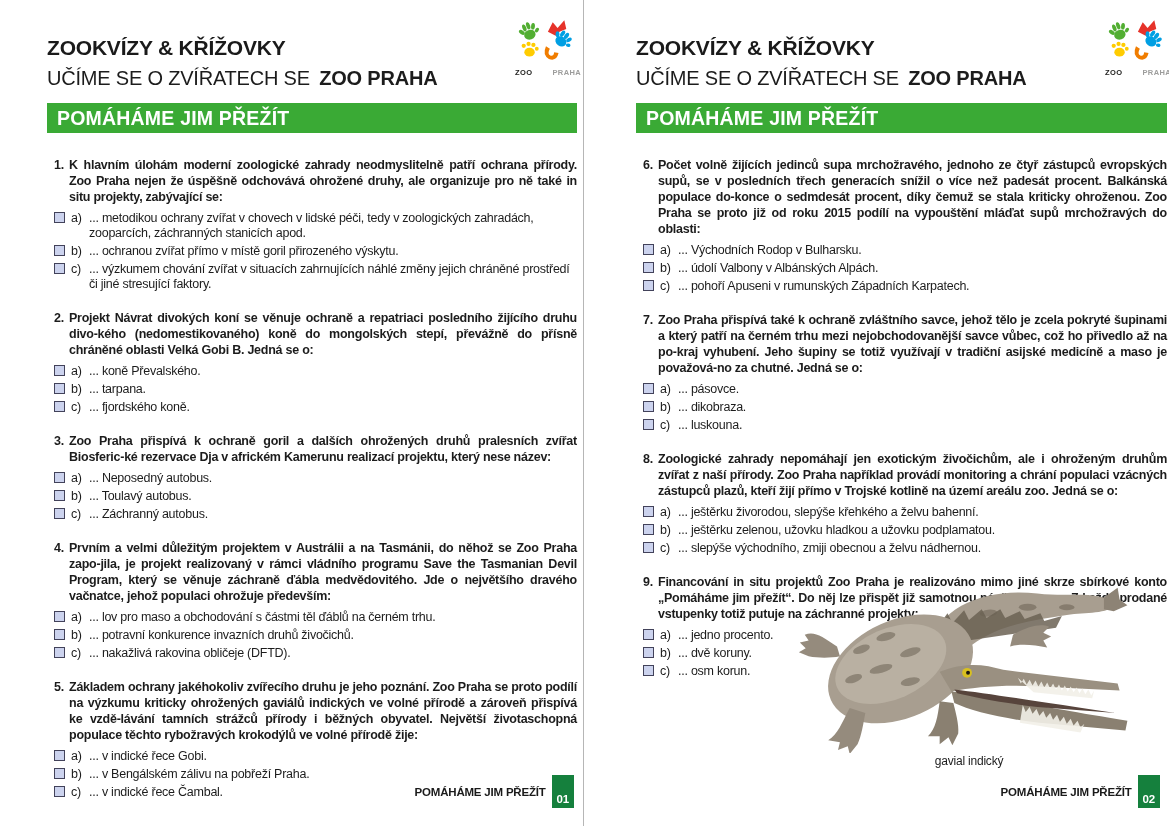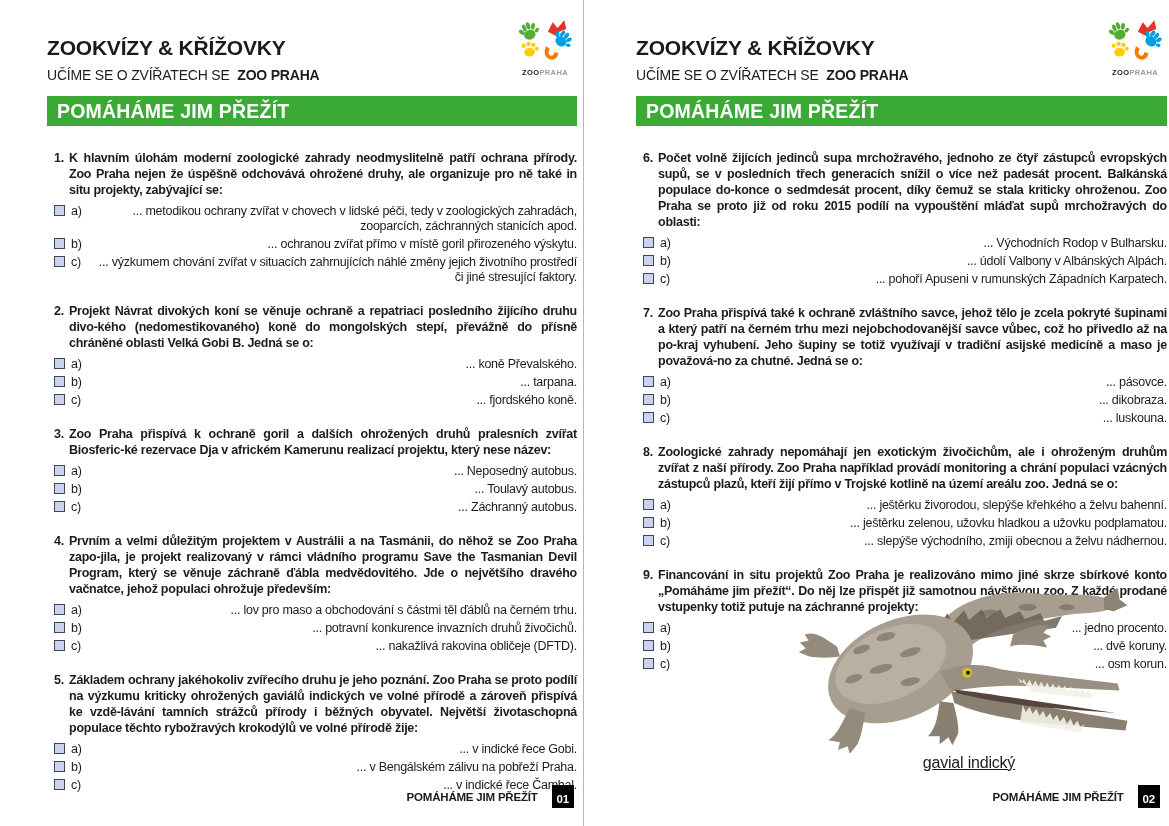--- a/index.html
+++ b/index.html
@@ -9,55 +9,55 @@
     font-family:"Liberation Sans", sans-serif; color:#1c1c1c;
   }
   .sheet { display:flex; width:1169px; height:826px; }
   .page { position:relative; height:826px; }
   .page-left  { width:584px; border-right:1px solid #b6b6b6; padding:36px 6px 0 47px; }
   .page-right { width:585px; padding:36px 2px 0 52px; }
 
   
   .hdr { position:relative; }
   .title { font-size:21px; font-weight:bold; letter-spacing:-0.2px; color:#1a1a1a; }
-  .subtitle { font-size:14px; margin-top:7px; letter-spacing:-0.2px; }
+  .subtitle { font-size:20px; margin-top:7px; letter-spacing:-0.2px; }
   .subtitle b { margin-left:4px; }
   .logo { position:absolute; top:-16px; right:2px; width:60px; text-align:center; }
   .logo-text { font-size:7.5px; font-weight:bold; letter-spacing:0.4px; margin-top:1px; }
   .logo-text .lz { color:#1d1d1b;text-align:right; }
-  .logo-text .lp { color:#9d9d9c; }
+  .logo-text .lp { color:#9d9d9c;padding-left:20px; }
   .banner {
     margin-top:13px; height:30px; line-height:30px; padding-left:10px;
     background:#3aaa35; color:#ffffff; font-weight:bold; font-size:19.5px;
     letter-spacing:0.2px;
   }
 
   
   main { margin-top:24px; }
   .question { margin-bottom:18px; }
   .q-head { display:flex; font-weight:bold; font-size:12.5px; line-height:16px; letter-spacing:-0.25px; }
   .q-num  { flex:0 0 17px; text-align:right; margin-right:5px; white-space:nowrap; }
   .q-text { flex:1; text-align:justify; }
   .options { margin-top:6px; }
   .opt { display:flex; align-items:flex-start; font-size:12.5px; line-height:15px; letter-spacing:-0.25px; margin-bottom:3px; }
   .cb { flex:0 0 11px; height:11px; background:#ccd3ee; border:1px solid #42425a; margin:1px 6px 0 7px; }
   .opt-label { flex:0 0 15px; }
-  .opt-text { flex:1; margin-left:3px;text-align:right; }
+  .opt-text { flex:1; margin-left:3px; }
 
   
   .pfoot {
     position:absolute; bottom:18px; right:9px; display:flex; align-items:center;
     font-size:11.5px; font-weight:bold; letter-spacing:-0.2px; color:#1a1a1a;
   }
-  .badge { margin-left:14px; background:#000000; color:#fff; padding:8px 5px 3px; font-weight:bold; }
+  .badge { margin-left:6px; background:#15803d; color:#fff; padding:18px 5px 3px; font-weight:bold; }
 
   
   .illus { position:absolute; right:20px; top:575px; width:360px; text-align:center; }
   .illus svg { width:352px; height:178px; display:block; margin:0 auto; }
-  .caption { font-size:16px; letter-spacing:-0.2px; margin-top:1px; color:#1c1c1c;text-decoration:underline; }
+  .caption { font-size:12px; letter-spacing:-0.2px; margin-top:1px; color:#1c1c1c; }
 </style>
 </head>
 <body>
 
 <div class="sheet">
 
   <div class="page page-left">
     <div class="hdr">
       <div class="title">ZOOKVÍZY &amp; KŘÍŽOVKY</div>
       <div class="subtitle">
@@ -115,21 +115,21 @@
             <span class="opt-text">... metodikou ochrany zvířat v chovech v lidské péči, tedy v zoologických zahradách, zooparcích, záchranných stanicích apod.</span>
           </div>
           <div class="opt">
             <span class="cb"></span>
             <span class="opt-label">b)</span>
             <span class="opt-text">... ochranou zvířat přímo v místě goril přirozeného výskytu.</span>
           </div>
           <div class="opt">
             <span class="cb"></span>
             <span class="opt-label">c)</span>
-            <span class="opt-text">... výzkumem chování zvířat v situacích zahrnujících náhlé změny jejich životního prostředí či jiné stresující faktory.</span>
+            <span class="opt-text">... výzkumem chování zvířat v situacích zahrnujících náhlé změny jejich chráněné prostředí či jiné stresující faktory.</span>
           </div>
         </div>
       </div>
 
       <div class="question">
         <div class="q-head">
           <span class="q-num">2.</span>
           <span class="q-text">Projekt Návrat divokých koní se věnuje ochraně a repatriaci posledního žijícího druhu divo-kého (nedomestikovaného) koně do mongolských stepí, převážně do přísně chráněné oblasti Velká Gobi B. Jedná se o:</span>
         </div>
         <div class="options">

